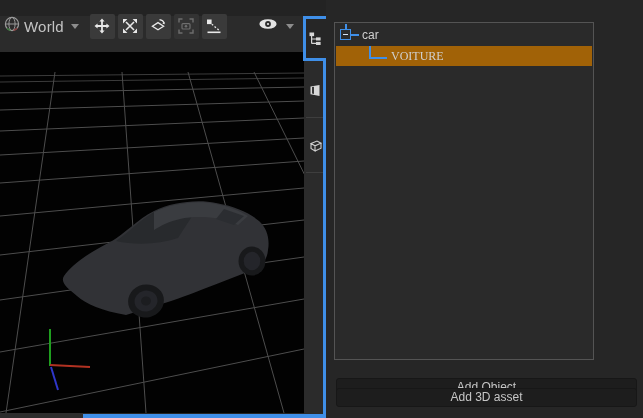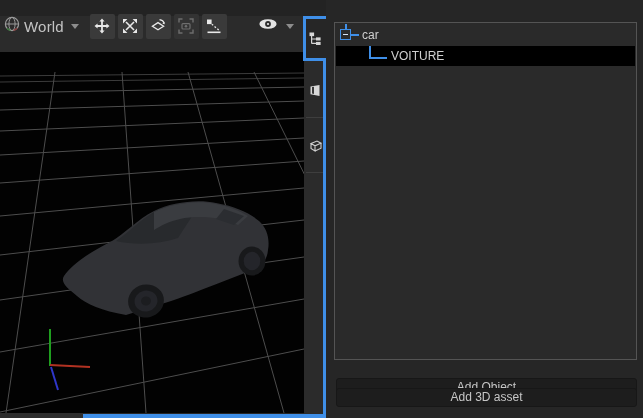--- a/index.html
+++ b/index.html
@@ -44,25 +44,25 @@
   
   .blu{position:absolute;background:#3f8fe8;}
   .b-top{left:303px;top:16px;width:25px;height:3px;}
   .b-left{left:303px;top:16px;width:3px;height:45px;}
   .b-jog{left:304px;top:58px;width:22px;height:3px;}
   .b-main{left:323px;top:58px;width:3px;height:357px;}
   .b-bottom{left:83px;top:414px;width:560px;height:4px;}
 
   
   .panel{position:absolute;left:326px;top:0;width:317px;height:418px;background:#262626;}
-  .tree{position:absolute;left:8px;top:22px;width:303px;height:338px;background:#2a2a2a;
+  .tree{position:absolute;left:8px;top:22px;width:260px;height:338px;background:#2a2a2a;
         border:1px solid #545454;}
   .tree-row{position:absolute;left:1px;right:1px;}
   .row-root{top:1px;height:22px;}
-  .row-child{top:23px;height:20px;background:#000000;}
+  .row-child{top:23px;height:20px;background:#a16207;font-family:Liberation Serif, serif;}
   .tree-label{position:absolute;top:0;font-size:12px;color:#d0d0d0;}
   .row-root .tree-label{left:26px;line-height:22px;}
   .row-child .tree-label{left:55px;line-height:20px;}
   .expander{position:absolute;left:4px;top:5px;width:11px;height:11px;border:1px solid #3f8fe8;}
   .expander::after{content:"";position:absolute;left:2px;right:2px;top:4px;height:1px;background:#d6e2f2;}
   .guide{position:absolute;background:#3f8fe8;}
   .g-stub-top{left:9px;top:0;width:2px;height:5px;}
   .g-stub-right{left:15px;top:10px;width:8px;height:2px;}
   .g-vert{left:33px;top:0;width:2px;height:13px;}
   .g-horiz{left:33px;top:11px;width:18px;height:2px;}

